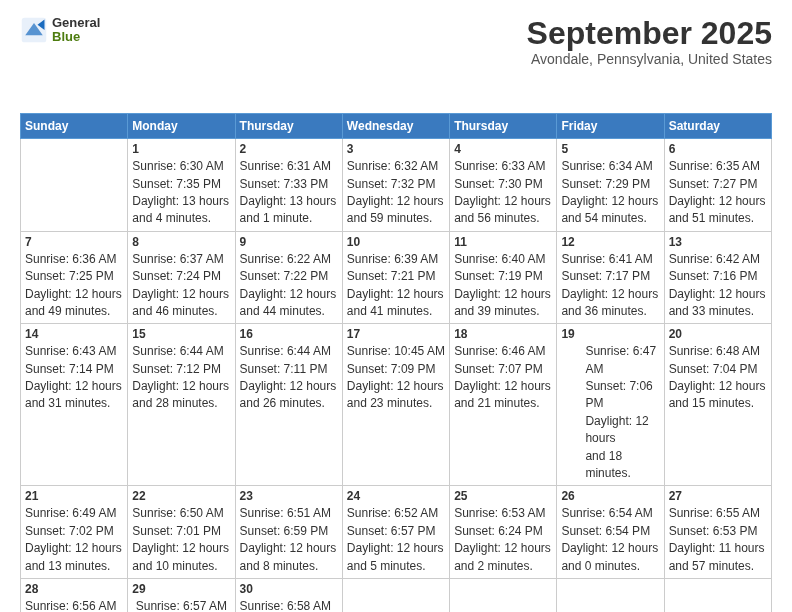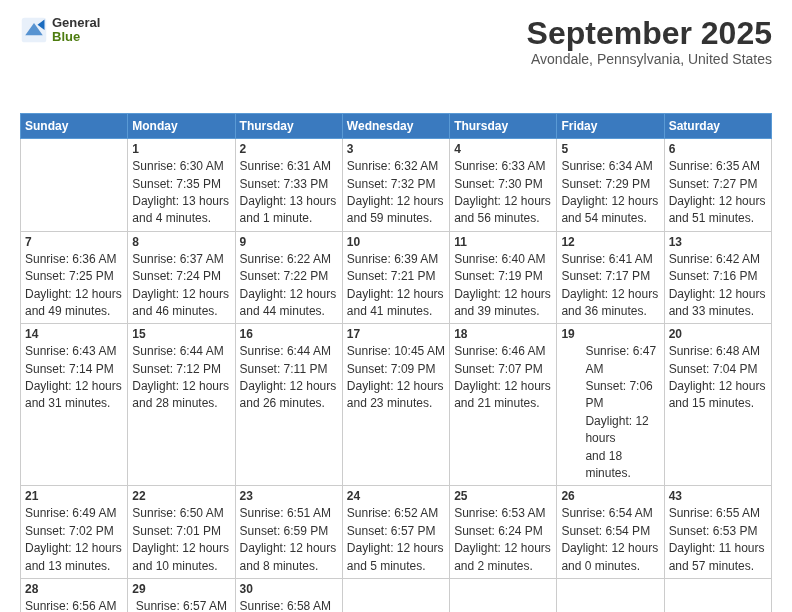--- a/index.html
+++ b/index.html
@@ -319,21 +319,21 @@
 and 2 minutes.</div>
           </td>
           <td>
             <span class="day-number">26</span>
             <div class="day-info" style="white-space: pre-line;">Sunrise: 6:54 AM
 Sunset: 6:54 PM
 Daylight: 12 hours
 and 0 minutes.</div>
           </td>
           <td>
-            <span class="day-number">43</span>
+            <span class="day-number">27</span>
             <div class="day-info" style="white-space: pre-line;">Sunrise: 6:55 AM
 Sunset: 6:53 PM
 Daylight: 11 hours
 and 57 minutes.</div>
           </td>
         </tr>
         <tr>
           <td>
             <span class="day-number">28</span>
             <div class="day-info" style="white-space: pre-line;">Sunrise: 6:56 AM

